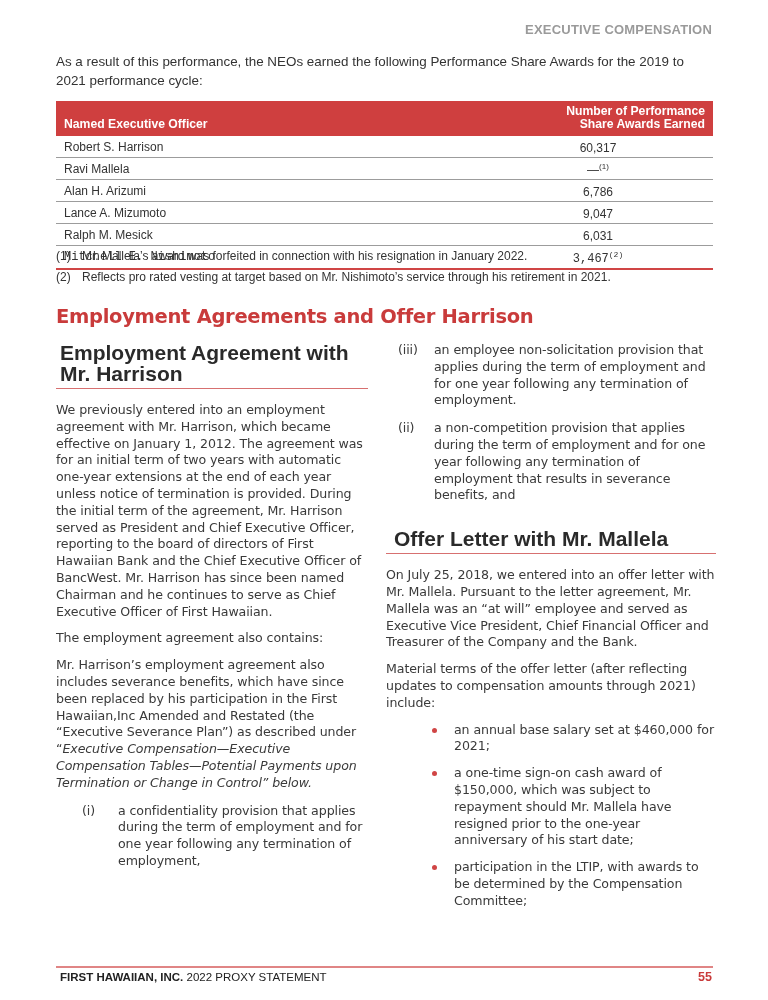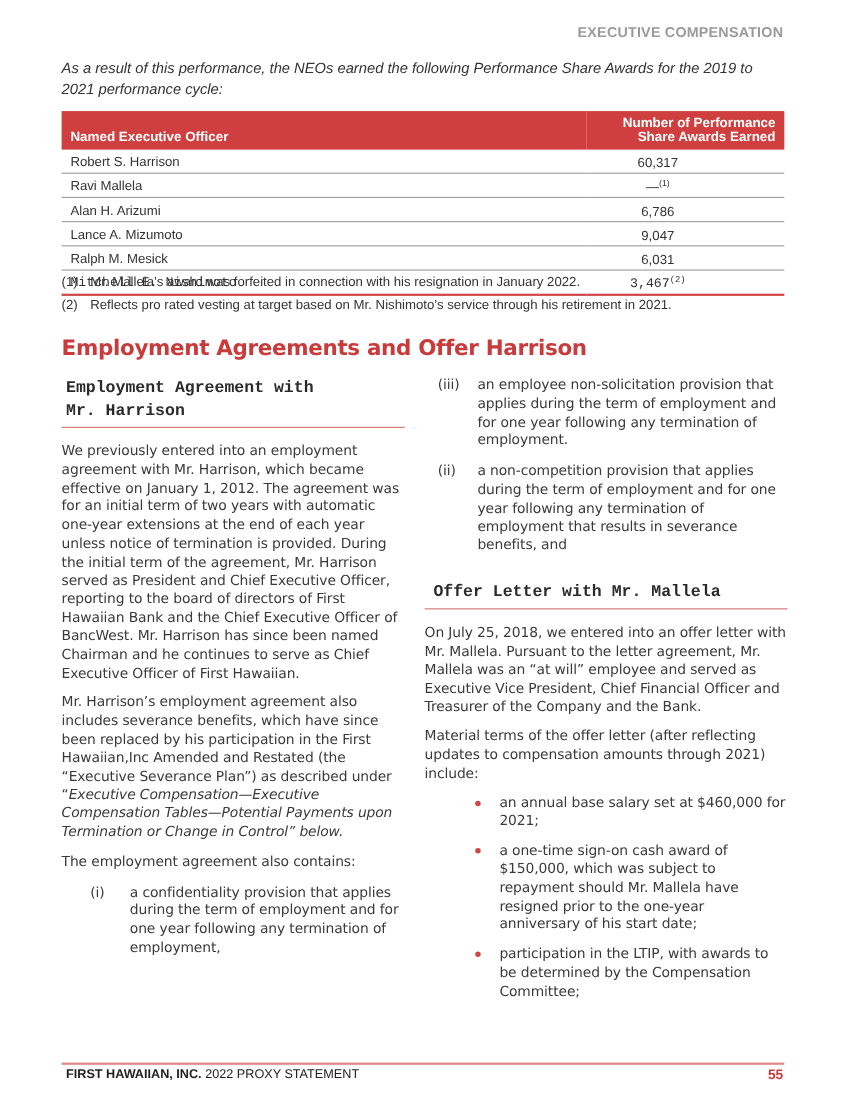--- a/index.html
+++ b/index.html
@@ -13,21 +13,21 @@
     }
     .running-head {
       position: absolute; top: 22px; right: 56px;
       font-family: "Liberation Sans", sans-serif;
       font-weight: bold; font-size: 13px; color: #9a9a9a;
       letter-spacing: 0.2px;
     }
     .intro {
       position: absolute; top: 52px; left: 56px; width: 660px;
       font-family: "Liberation Sans", sans-serif;
-      font-size: 13.4px; line-height: 19px; color: #333; font-style: italic;
+      font-size: 13.4px; line-height: 19px; color: #333;
     }
     .table-wrap { position: absolute; top: 101px; left: 56px; width: 657px; }
     table { width: 100%; border-collapse: collapse; font-family: "Liberation Sans", sans-serif; }
     thead tr { background: #cf3f3f; }
     th {
       color: #ffffff; font-weight: bold; font-size: 12.2px; line-height: 13px;
       padding: 4px 8px 5px 8px; vertical-align: bottom;
     }
     th.name-col { text-align: left; }
     th.val-col { text-align: right; width: 180px; padding-right: 8px; }
@@ -46,22 +46,22 @@
     .fn .mark { width: 26px; flex: none; }
     .section-title {
       position: absolute; top: 305px; left: 56px;
       font-family: "DejaVu Sans", sans-serif; font-weight: bold;
       font-size: 19.5px; color: #c93b3b; letter-spacing: -0.3px;
     }
     .col { position: absolute; width: 312px; }
     .col-left { top: 342px; left: 56px; }
     .col-right { top: 342px; left: 398px; width: 318px; }
     .sub-head {
-      font-family: Liberation Mono, monospace; font-weight: bold;
-      font-size: 15px; line-height: 21px; color: #2a2a2a;
+      font-family: Liberation Sans, sans-serif; font-weight: bold;
+      font-size: 21px; line-height: 21px; color: #2a2a2a;
       padding: 0 0 4px 4px; border-bottom: 1.5px solid #d77070;
     }
     p.body {
       font-size: 12.6px; line-height: 16.8px; color: #3a3a3a; margin-top: 11px;
       letter-spacing: -0.1px;
     }
     p.body + p.body { margin-top: 10px; }
     .roman { display: flex; font-size: 12.6px; line-height: 16.8px; color: #3a3a3a; letter-spacing: -0.1px; }
     .roman .mark { width: 36px; flex: none; text-align: left; }
     .roman-indent { margin-left: 26px; margin-top: 11px; }
@@ -148,22 +148,22 @@
 </div>
 
 <h1 class="section-title">Employment Agreements and Offer Harrison</h1>
 
 <div class="col col-left">
   <h2 class="sub-head">
     <span>Employment Agreement with</span><br>
     <span>Mr. Harrison</span>
   </h2>
   <p class="body" style="margin-top:13px">We previously entered into an employment agreement with Mr. Harrison, which became effective on January 1, 2012. The agreement was for an initial term of two years with automatic one-year extensions at the end of each year unless notice of termination is provided. During the initial term of the agreement, Mr. Harrison served as President and Chief Executive Officer, reporting to the board of directors of First Hawaiian Bank and the Chief Executive Officer of BancWest. Mr. Harrison has since been named Chairman and he continues to serve as Chief Executive Officer of First Hawaiian.</p>
+  <p class="body">The employment agreement also contains:</p>
   <p class="body"><span>Mr. Harrison’s employment agreement also includes severance benefits, which have since been replaced by his participation in the First Hawaiian,Inc Amended and Restated (the “Executive Severance Plan”) as described under “</span><em>Executive Compensation—Executive Compensation Tables—Potential Payments upon Termination or Change in Control” below.</em></p>
-  <p class="body">The employment agreement also contains:</p>
   <div class="roman roman-indent">
     <span class="mark">(i)</span>
     <span>a confidentiality provision that applies during the term of employment and for one year following any termination of employment,</span>
   </div>
 </div>
 
 <div class="col col-right">
   <div class="roman">
     <span class="mark">(iii)</span>
     <span>an employee non-solicitation provision that applies during the term of employment and for one year following any termination of employment.</span>

